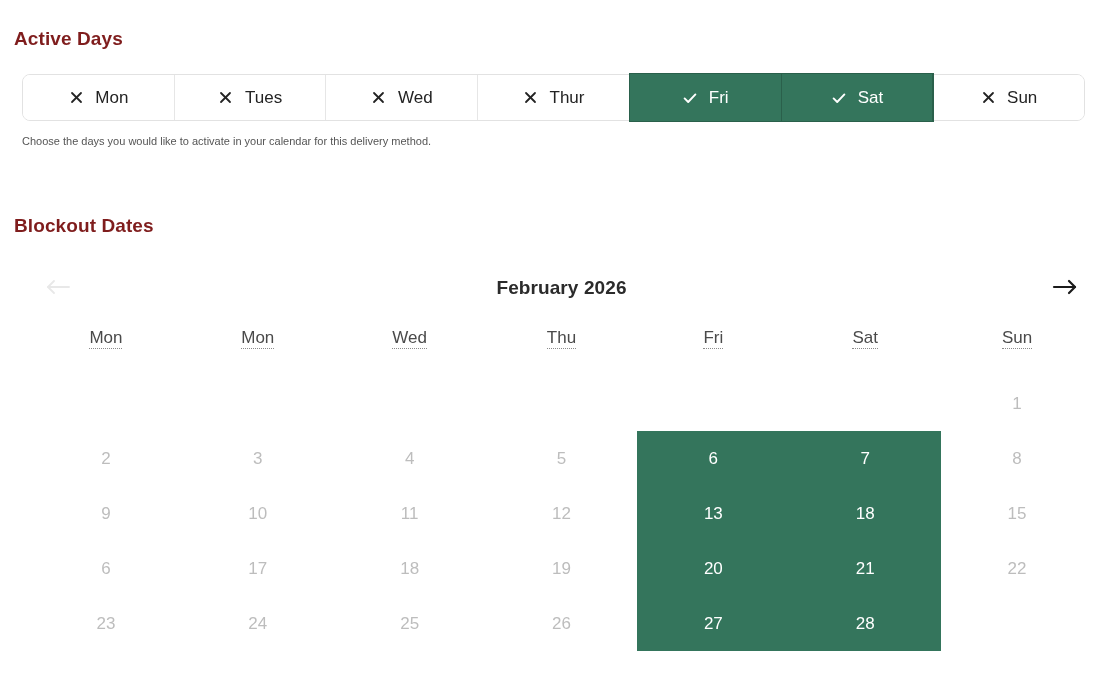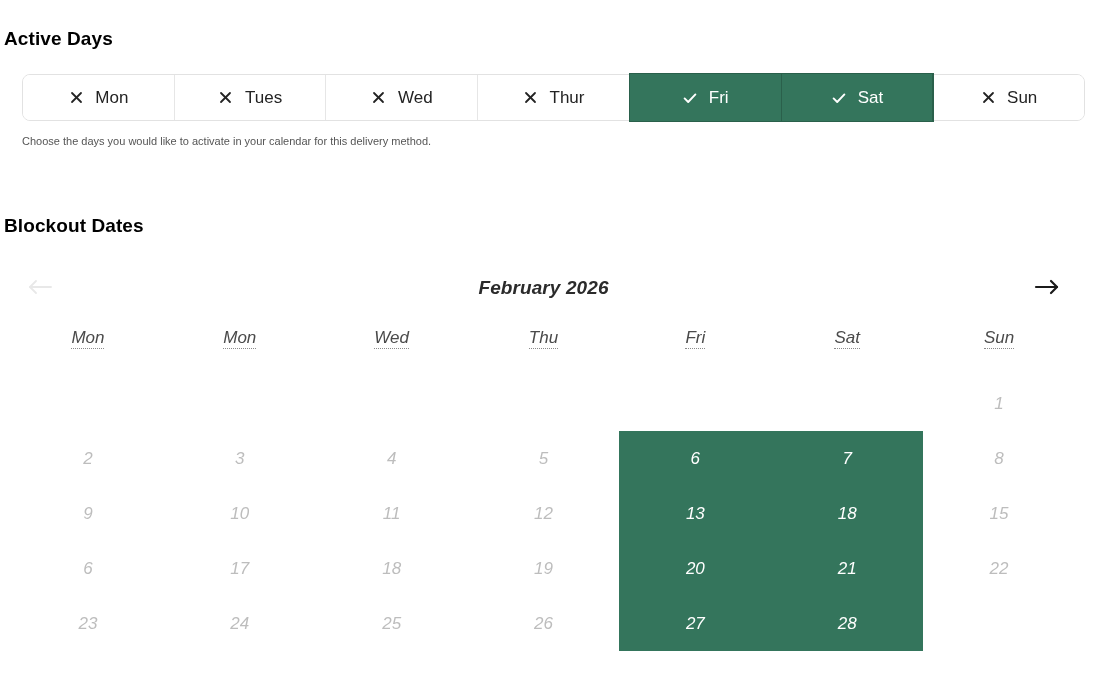--- a/index.html
+++ b/index.html
@@ -17,24 +17,24 @@
     position: relative;
     width: 1100px;
     height: 688px;
     background: #ffffff;
     overflow: hidden;
   }
 
   
   .section-heading {
     position: absolute;
-    left: 4px;
+    left: 14px;
     font-size: 19px;
     font-weight: bold;
-    color: #000000;
+    color: #7f1d1d;
     letter-spacing: 0.1px;
     line-height: 1;
   }
   #active-days-heading { top: 29px; }
   #blockout-heading { top: 216px; }
 
   
   .segmented {
     position: absolute;
     left: 22px;
@@ -101,24 +101,23 @@
     left: 22px;
     top: 135px;
     font-size: 11px;
     color: #555555;
     line-height: 1.2;
   }
 
   
   .calendar {
     position: absolute;
-    left: 12px;
+    left: 30px;
     top: 258px;
     width: 1063px;
-    font-style: italic;
   }
   .cal-header {
     position: relative;
     height: 60px;
     display: flex;
     align-items: center;
     justify-content: center;
   }
   .cal-title {
     font-size: 19px;

